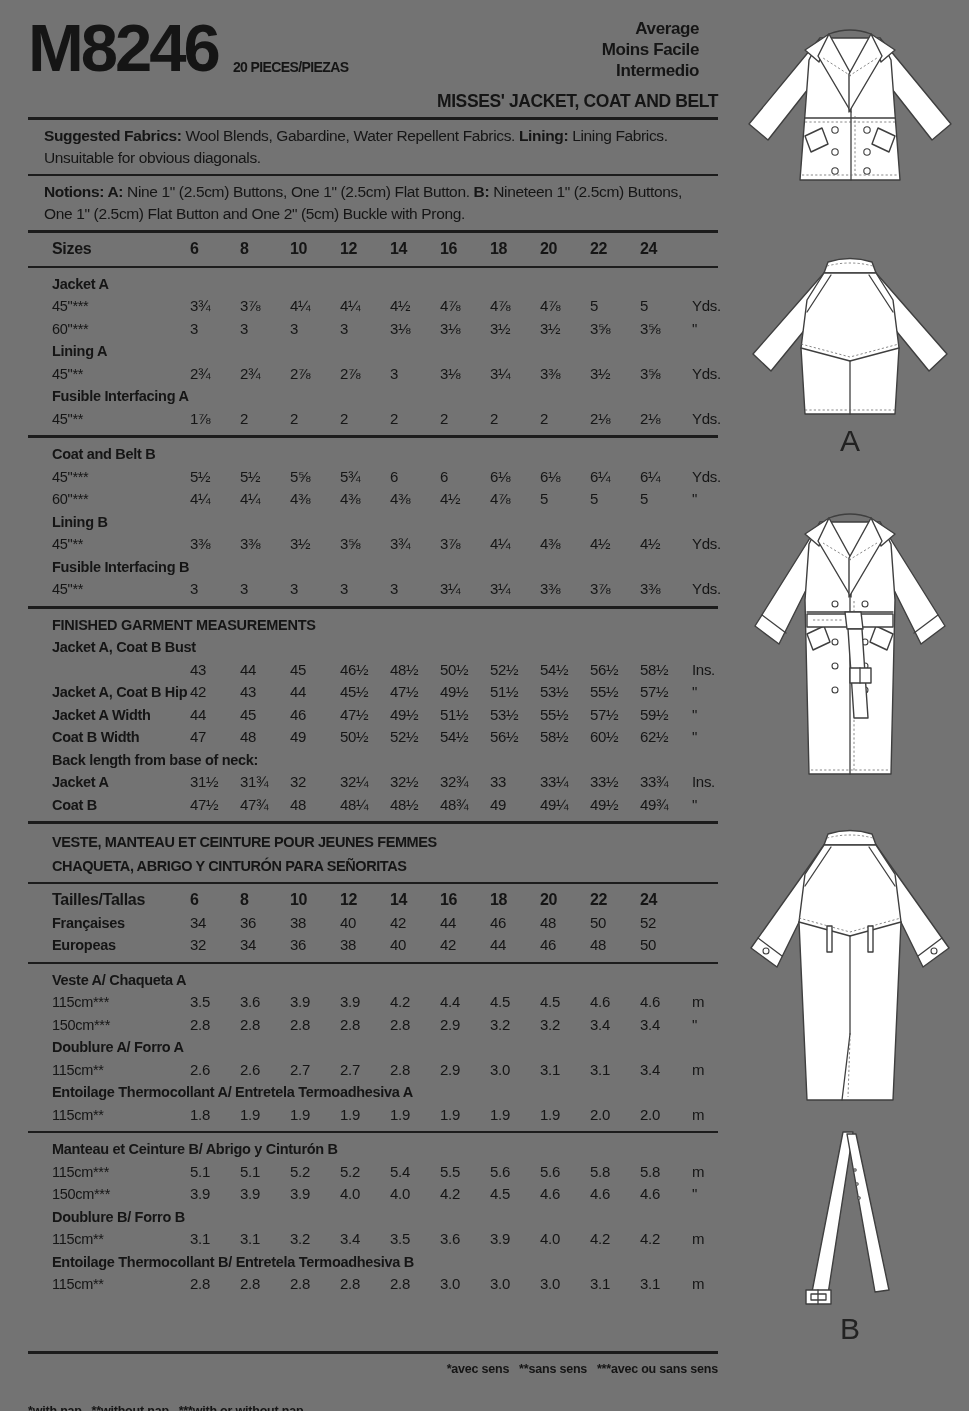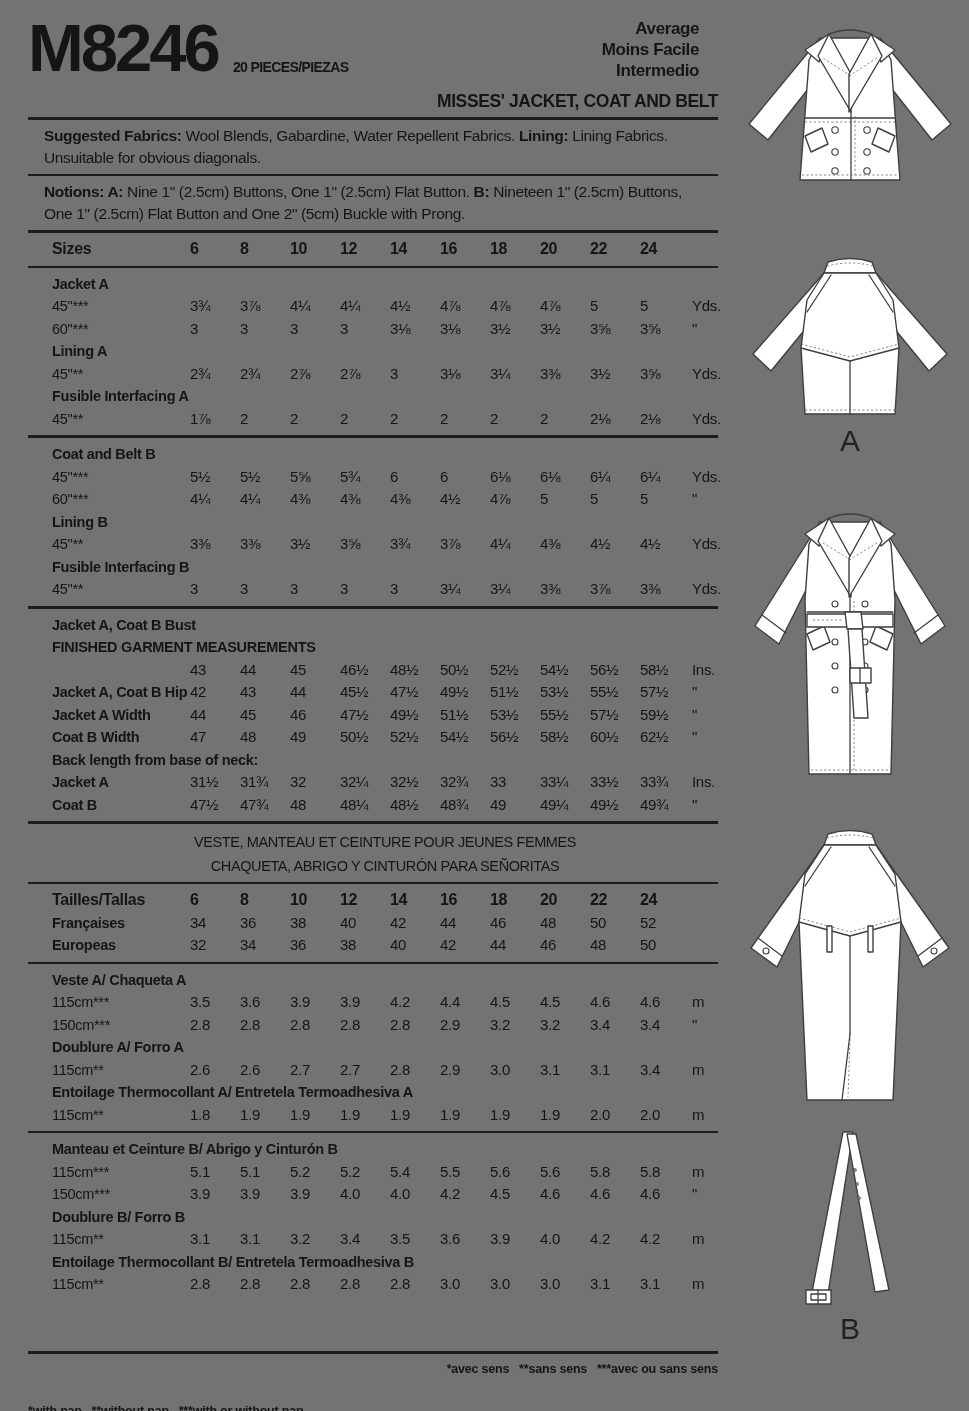--- a/index.html
+++ b/index.html
@@ -19,21 +19,21 @@
   
   .trow{display:flex;align-items:baseline;height:22.5px;line-height:22.5px;white-space:nowrap;font-size:15px;letter-spacing:-0.3px;}
   .tlabel{width:138px;flex:none;font-size:14.5px;overflow:visible;margin-left:24px;}
   .tcell{width:50px;flex:none;}
   .tunit{flex:none;padding-left:2px;text-align:right;}
   .trow.header{font-weight:700;}
   .trow.header .tcell{font-size:16px;}
   .trow.header .tlabel{font-size:16px;}
   .trow.databold .tlabel{font-weight:700;}
   .trow.section{font-weight:700;font-size:15.5px;display:block;}
-  .trow.heading2{font-weight:400;font-size:17.5px;display:block;height:24px;line-height:24px;letter-spacing:-0.4px;text-align:center;}
+  .trow.heading2{font-weight:700;font-size:17.5px;display:block;height:24px;line-height:24px;letter-spacing:-0.4px;}
   
   .footer{position:absolute;left:28px;top:1346px;width:690px;}
   .footrow{display:flex;justify-content:space-between;font-size:12.5px;font-weight:700;letter-spacing:-0.2px;line-height:21px;white-space:pre-wrap;}
   
   .art{position:absolute;left:735px;top:0;width:234px;height:1411px;}
   .fig{position:absolute;left:0;width:230px;}
   .fig-label{position:absolute;left:0;width:230px;text-align:center;font-size:30px;font-weight:400;color:#222;}
   svg .ln{fill:none;stroke:#3f3f3f;stroke-width:1.3;stroke-linejoin:round;stroke-linecap:round;}
   svg .pc{fill:#ffffff;stroke:#3f3f3f;stroke-width:1.4;stroke-linejoin:round;}
   svg .ds{fill:none;stroke:#6a6a6a;stroke-width:0.8;stroke-dasharray:2.2,2.2;}
@@ -196,22 +196,22 @@
           <span class="tcell">3</span>
           <span class="tcell">3</span>
           <span class="tcell">3¼</span>
           <span class="tcell">3¼</span>
           <span class="tcell">3⅜</span>
           <span class="tcell">3⅞</span>
           <span class="tcell">3⅜</span>
           <span class="tunit">Yds.</span>
         </div>
         <div class="rule thick"></div>
+        <div class="trow section"><span class="tlabel">FINISHED GARMENT MEASUREMENTS</span></div>
         <div class="trow section"><span class="tlabel">Jacket A, Coat B Bust</span></div>
-        <div class="trow section"><span class="tlabel">FINISHED GARMENT MEASUREMENTS</span></div>
         <div class="trow data">
           <span class="tlabel"></span>
           <span class="tcell">43</span>
           <span class="tcell">44</span>
           <span class="tcell">45</span>
           <span class="tcell">46½</span>
           <span class="tcell">48½</span>
           <span class="tcell">50½</span>
           <span class="tcell">52½</span>
           <span class="tcell">54½</span>

